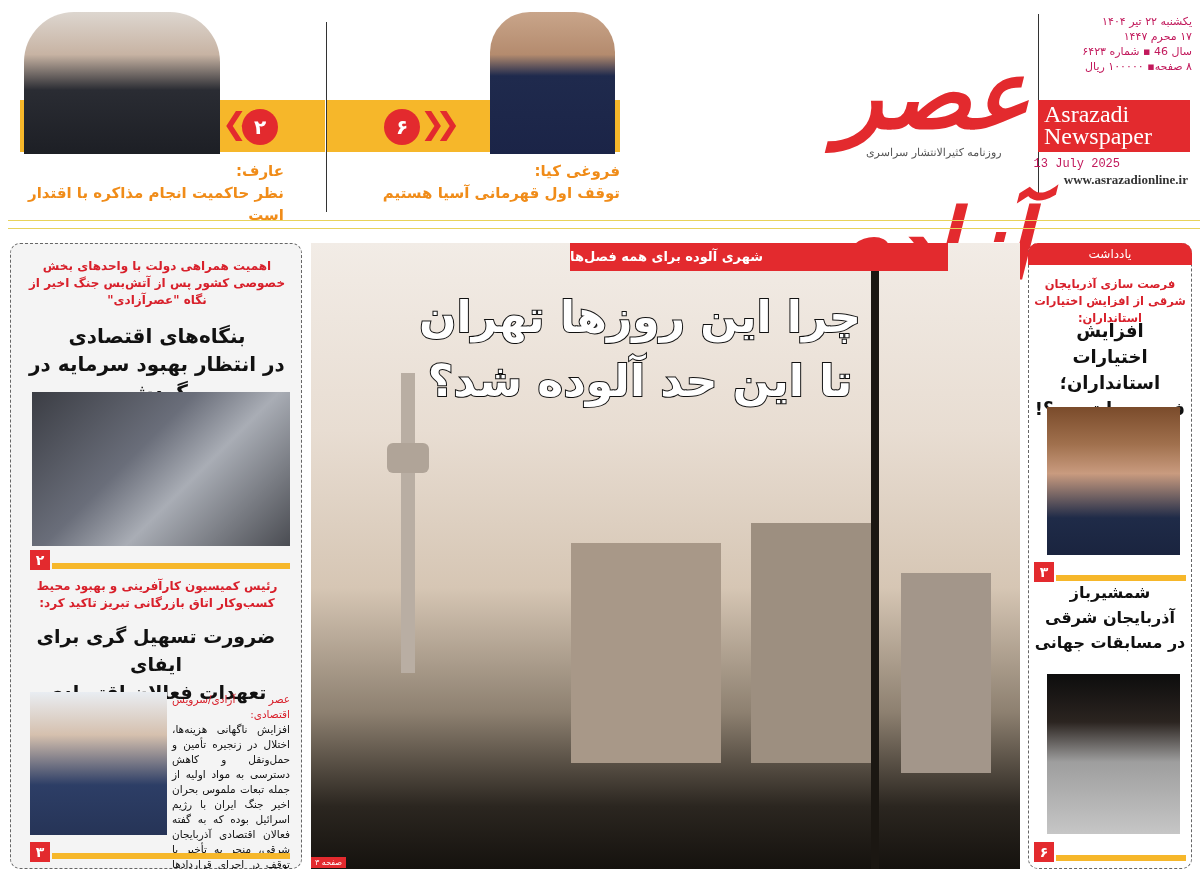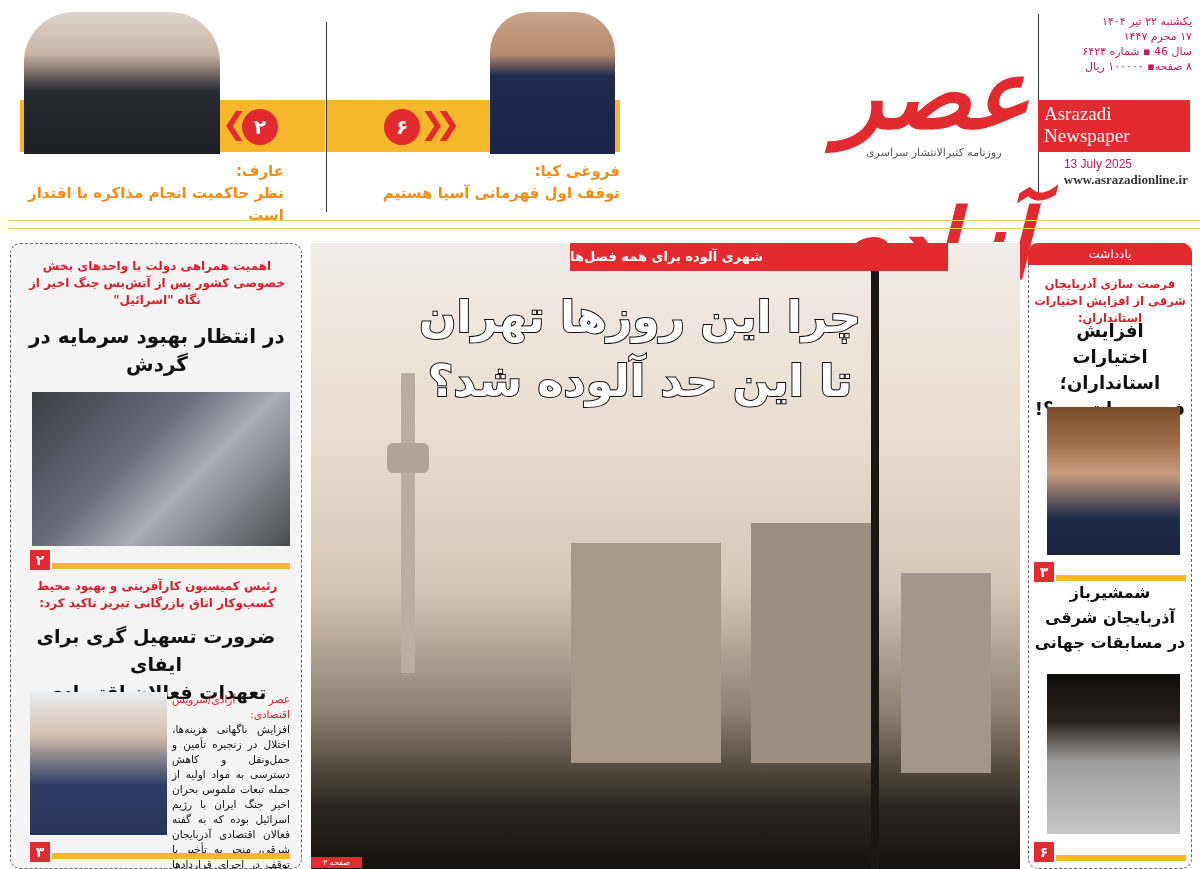--- a/index.html
+++ b/index.html
@@ -1,41 +1,41 @@
 <!DOCTYPE html>
 <html><head>
 <meta charset="utf-8">
 <style>
 *{box-sizing:border-box;margin:0;padding:0}
 body{width:1200px;height:869px;background:#fff;font-family:"DejaVu Sans",sans-serif;position:relative;overflow:hidden;color:#111}
 .abs{position:absolute}
 
 .info{right:8px;top:14px;width:150px;direction:rtl;text-align:right;color:#c2185b;font-size:11px;line-height:15px}
 .vline{position:absolute;width:1px;background:#333}
-.en-box{right:10px;top:100px;width:152px;height:52px;background:#e32a2e;color:#fff;font-family:"Liberation Serif",serif;font-size:19px;line-height:22px;padding:3px 6px;direction:ltr}
-.en-date{right:68px;top:157px;color:#c2185b;font-family:Liberation Sans, sans-serif;font-size:12px}
+.en-box{right:10px;top:100px;width:152px;height:52px;background:#e32a2e;color:#fff;font-family:"Liberation Serif",serif;font-size:24px;line-height:22px;padding:3px 6px;direction:ltr}
+.en-date{right:80px;top:157px;color:#c2185b;font-family:Liberation Mono, monospace;font-size:12px}
 .en-url{right:12px;top:172px;color:#333;font-family:"Liberation Serif",serif;font-size:13px;font-weight:bold}
 .logo{left:640px;top:20px;width:390px;height:160px;direction:rtl;text-align:right;color:#e32a2e;font-family:"DejaVu Serif",serif;font-style:italic;font-weight:bold;font-size:96px;line-height:150px;letter-spacing:-2px}
 .logo-sub{left:866px;top:146px;color:#555;font-size:11px;direction:rtl;font-family:"DejaVu Serif",serif}
 .band{background:#f6b72a;height:52px}
 .badge-num{width:36px;height:36px;border-radius:50%;background:#e32a2e;color:#fff;font-weight:bold;font-size:20px;text-align:center;line-height:36px}
 .chev{color:#e32a2e;font-weight:bold;font-size:30px;letter-spacing:-10px}
 .orange-title{direction:rtl;text-align:right;color:#f08c19;font-weight:bold;font-size:15px;line-height:22px}
 .dbl{height:1px;background:#e8d35a}
 
 .col-box{border:1px dashed #666;border-radius:10px;background:#f4f4f4}
 .kicker{direction:rtl;text-align:center;color:#d8202b;font-weight:bold;font-size:12px;line-height:17px}
 .headline{direction:rtl;text-align:center;color:#111;font-weight:bold;font-size:20px;line-height:28px}
 .pageno{width:20px;height:20px;background:#e32a2e;color:#fff;font-weight:bold;font-size:14px;text-align:center;line-height:20px}
 .pageline{height:6px;background:#f6b72a}
 .body-text{direction:rtl;text-align:justify;font-size:10.5px;line-height:15px;color:#111}
 .main-photo{left:311px;top:243px;width:709px;height:626px;background:linear-gradient(180deg,#f2ece6 0%,#e8ddd2 30%,#d6c6b4 55%,#8d8070 75%,#2b2620 90%,#15120e 100%);overflow:hidden}
 .main-kicker{left:570px;top:243px;width:378px;height:28px;background:#e32a2e;color:#fff;font-weight:bold;font-size:13px;text-align:left;line-height:28px;direction:rtl}
 .main-head{left:400px;top:285px;width:480px;direction:rtl;text-align:center;font-weight:bold;font-size:44px;line-height:64px;color:#fff;-webkit-text-stroke:2px #111;paint-order:stroke fill}
-.pageref{left:311px;top:857px;background:#e32a2e;color:#fff;font-size:8px;padding:1px 12px;direction:rtl}
+.pageref{left:311px;top:857px;background:#e32a2e;color:#fff;font-size:8px;padding:1px 4px;direction:rtl}
 .note-head{right:8px;top:243px;width:164px;height:22px;background:#e32a2e;border-radius:10px 10px 0 0;color:#fff;text-align:center;font-size:12px;line-height:22px;direction:rtl}
 </style>
 </head>
 <body>
 
 <div class="vline" style="left:1038px;top:14px;height:186px"></div>
 <div class="vline" style="left:326px;top:22px;height:190px"></div>
 
 <div class="abs info">
   <div>یکشنبه ۲۲ تیر ۱۴۰۴</div>
@@ -68,22 +68,23 @@
 <div class="abs badge-num" style="left:242px;top:109px">۲</div>
 <div class="abs orange-title" style="left:20px;top:160px;width:264px">
   <div>عارف:</div>
   <div>نظر حاکمیت انجام مذاکره با اقتدار است</div>
 </div>
 
 <div class="abs dbl" style="left:8px;top:220px;width:1192px"></div>
 <div class="abs dbl" style="left:8px;top:228px;width:1192px"></div>
 
 <div class="abs col-box" style="left:10px;top:243px;width:292px;height:626px"></div>
-<div class="abs kicker" style="left:26px;top:258px;width:262px">اهمیت همراهی دولت با واحدهای بخش خصوصی کشور پس از آتش‌بس جنگ اخیر از نگاه "اسرائیل"</div>
+<div class="abs kicker" style="left:26px;top:258px;width:262px">اهمیت همراهی دولت با واحدهای بخش خصوصی کشور پس از آتش‌بس جنگ اخیر از نگاه "عصرآزادی"</div>
 <div class="abs headline" style="left:26px;top:322px;width:262px">
+  <div>بنگاه‌های اقتصادی</div>
   <div>در انتظار بهبود سرمایه در گردش</div>
 </div>
 <div class="abs" style="left:32px;top:392px;width:258px;height:154px;background:linear-gradient(135deg,#3b3d44 0%,#6a6e7a 40%,#a9adb5 60%,#4a4c52 100%)"></div>
 <div class="abs pageno" style="left:30px;top:550px">۲</div>
 <div class="abs pageline" style="left:52px;top:563px;width:238px"></div>
 <div class="abs kicker" style="left:26px;top:578px;width:262px">رئیس کمیسیون کارآفرینی و بهبود محیط کسب‌وکار اتاق بازرگانی تبریز تاکید کرد:</div>
 <div class="abs headline" style="left:20px;top:622px;width:272px;font-size:19px">
   <div>ضرورت تسهیل گری برای ایفای</div>
   <div>تعهدات فعالان اقتصادی</div>
 </div>

